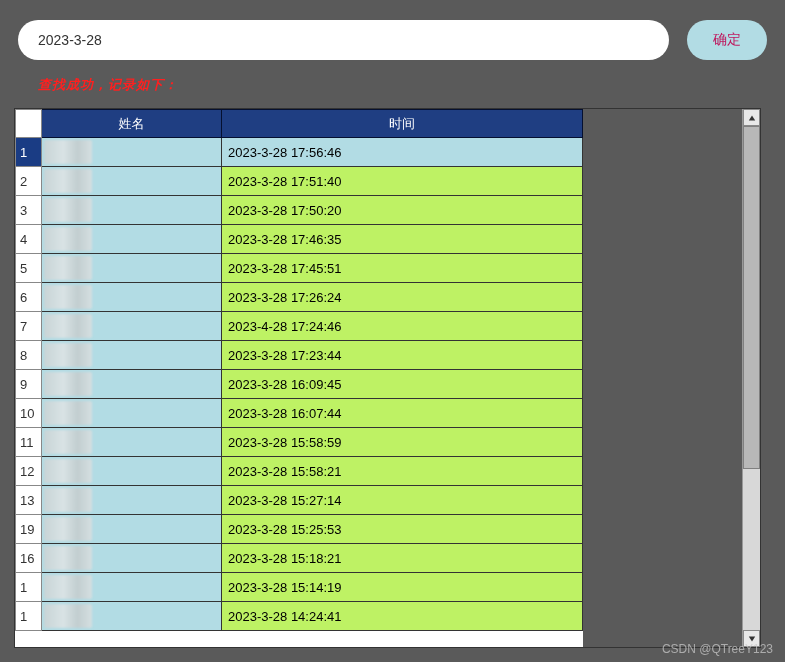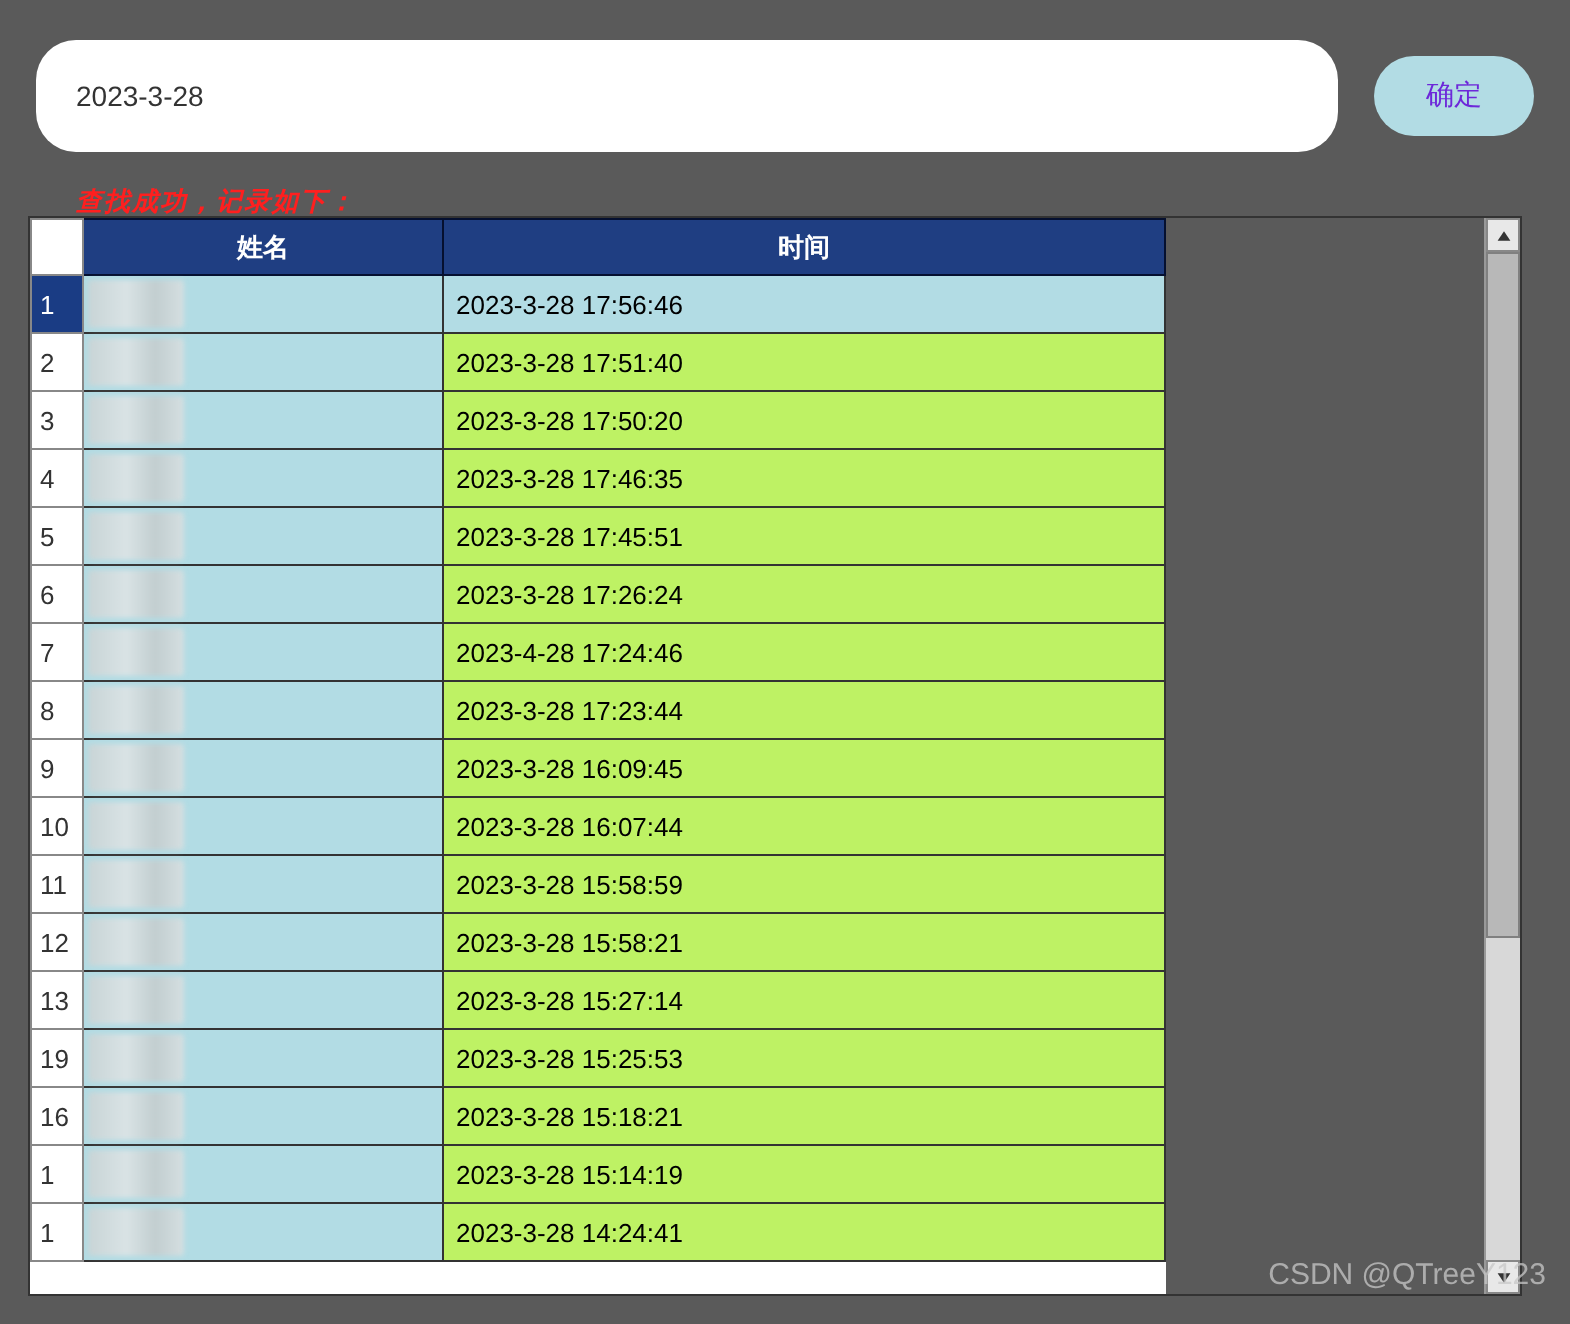--- a/index.html
+++ b/index.html
@@ -13,36 +13,36 @@
       position: relative;
     }
     .top-bar {
       display: flex;
       align-items: center;
       padding: 20px 18px 10px 18px;
       gap: 18px;
     }
     .search-input {
       flex: 1;
-      height: 56px;
+      height: 40px;
       border-radius: 20px;
       border: none;
       padding: 12px 20px;
       font-size: 14px;
       background: #fff;
       outline: none;
       color: #333;
     }
     .confirm-btn {
       width: 80px;
       height: 40px;
       border-radius: 20px;
       border: none;
       background: #b2dce4;
-      color: #6d28d9;
+      color: #be185d;
       font-size: 14px;
       cursor: pointer;
     }
     .status-msg {
       color: #ff1f1f;
       font-size: 13px;
       font-weight: bold;
       padding: 6px 0 14px 38px;
       font-style: italic;
       letter-spacing: 1px;
@@ -62,21 +62,21 @@
       overflow: hidden;
       background: #fff;
     }
     table {
       width: 100%;
       border-collapse: collapse;
     }
     thead th {
       background: #1f3e82;
       color: #fff;
-      font-weight: bold;
+      font-weight: normal;
       font-size: 13px;
       height: 28px;
       border: 1px solid #051030;
     }
     thead th.corner {
       background: #fff;
       width: 26px;
       border: 1px solid #888;
     }
     thead th.col-name { width: 180px; }
@@ -162,23 +162,23 @@
       background: #b8b8b8;
       border: 1px solid #808080;
     }
     .scroll-arrow.down {
       position: absolute;
       bottom: 0;
     }
     .watermark {
       position: absolute;
       right: 12px;
-      bottom: 16px;
+      bottom: 6px;
       color: #c8c8c8;
-      font-size: 15px;
+      font-size: 12px;
       opacity: 0.75;
       font-family: Arial, sans-serif;
     }
   </style>
 </head>
 <body>
 
 <div class="top-bar">
   <input class="search-input" type="text" value="2023-3-28" style="">
   <button class="confirm-btn">确定</button>

